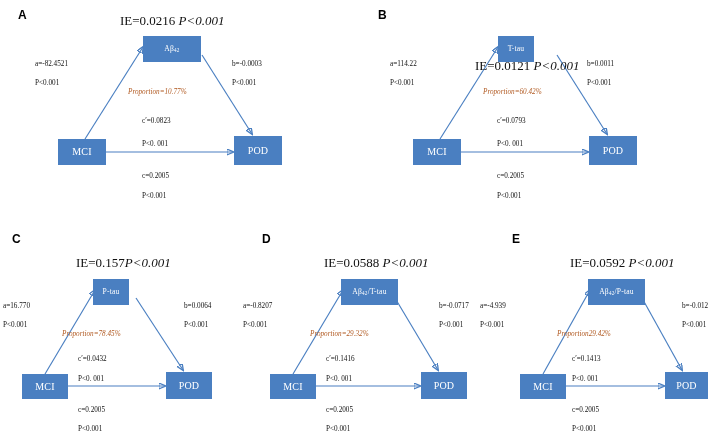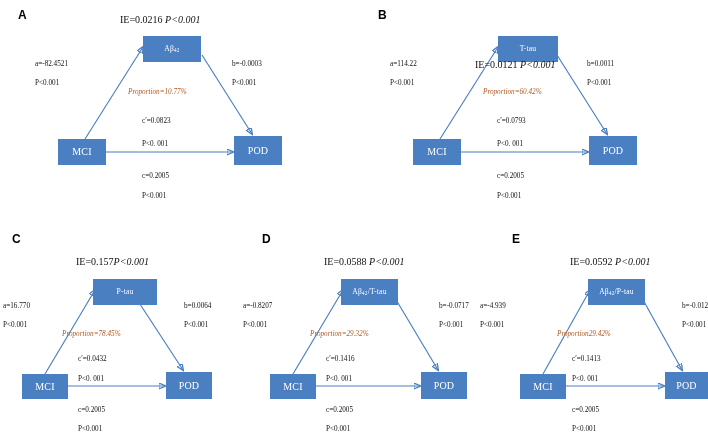--- a/index.html
+++ b/index.html
@@ -49,21 +49,21 @@
 
   .lbl {
     position: absolute;
     font-size: 7.2px;
     font-family: "Liberation Serif", serif;
     color: #111111;
     white-space: nowrap;
     line-height: 1.15;
   }
   .lbl.ie {
-    font-size: 10px;
+    font-size: 13px;
   }
   .lbl.prop {
     color: #b15a22;
     font-size: 7.2px;
     font-style: italic;
   }
   .lbl i {
     font-style: italic;
   }
 
@@ -144,21 +144,21 @@
       </marker>
       <marker id="ah-b3" markerWidth="7" markerHeight="7" refX="5.4" refY="2.6" orient="auto">
         <path d="M0,0 L6,2.6 L0,5.2 z" fill="#4a7fc1" stroke="none"></path>
       </marker>
     </defs>
     <line x1="80" y1="139" x2="138" y2="47" marker-end="url(#ah-b1)"></line>
     <line x1="197" y1="55" x2="247" y2="134" marker-end="url(#ah-b2)"></line>
     <line x1="101" y1="152" x2="228" y2="152" marker-end="url(#ah-b3)"></line>
   </svg>
 
-  <div class="node mediator" style="left:138px;top:36px;width:60px;height:26px;">
+  <div class="node mediator" style="left:138px;top:36px;width:36px;height:26px;">
     <span>T-tau</span>
   </div>
   <div class="node" style="left:53px;top:139px;width:48px;height:26px;">
     <span>MCI</span>
   </div>
   <div class="node" style="left:229px;top:136px;width:48px;height:29px;">
     <span>POD</span>
   </div>
 
   <span class="lbl ie" style="left:115px;top:14px;margin-top:45px;">
@@ -188,21 +188,21 @@
       </marker>
       <marker id="ah-c3" markerWidth="7" markerHeight="7" refX="5.4" refY="2.6" orient="auto">
         <path d="M0,0 L6,2.6 L0,5.2 z" fill="#4a7fc1" stroke="none"></path>
       </marker>
     </defs>
     <line x1="45" y1="146" x2="95" y2="62" marker-end="url(#ah-c1)"></line>
     <line x1="136" y1="70" x2="183" y2="142" marker-end="url(#ah-c2)"></line>
     <line x1="68" y1="158" x2="165" y2="158" marker-end="url(#ah-c3)"></line>
   </svg>
 
-  <div class="node mediator" style="left:93px;top:51px;width:64px;height:26px;">
+  <div class="node mediator" style="left:93px;top:51px;width:36px;height:26px;">
     <span>P-tau</span>
   </div>
   <div class="node" style="left:22px;top:146px;width:46px;height:25px;">
     <span>MCI</span>
   </div>
   <div class="node" style="left:166px;top:144px;width:46px;height:27px;">
     <span>POD</span>
   </div>
 
   <span class="lbl ie" style="left:76px;top:28px;">

